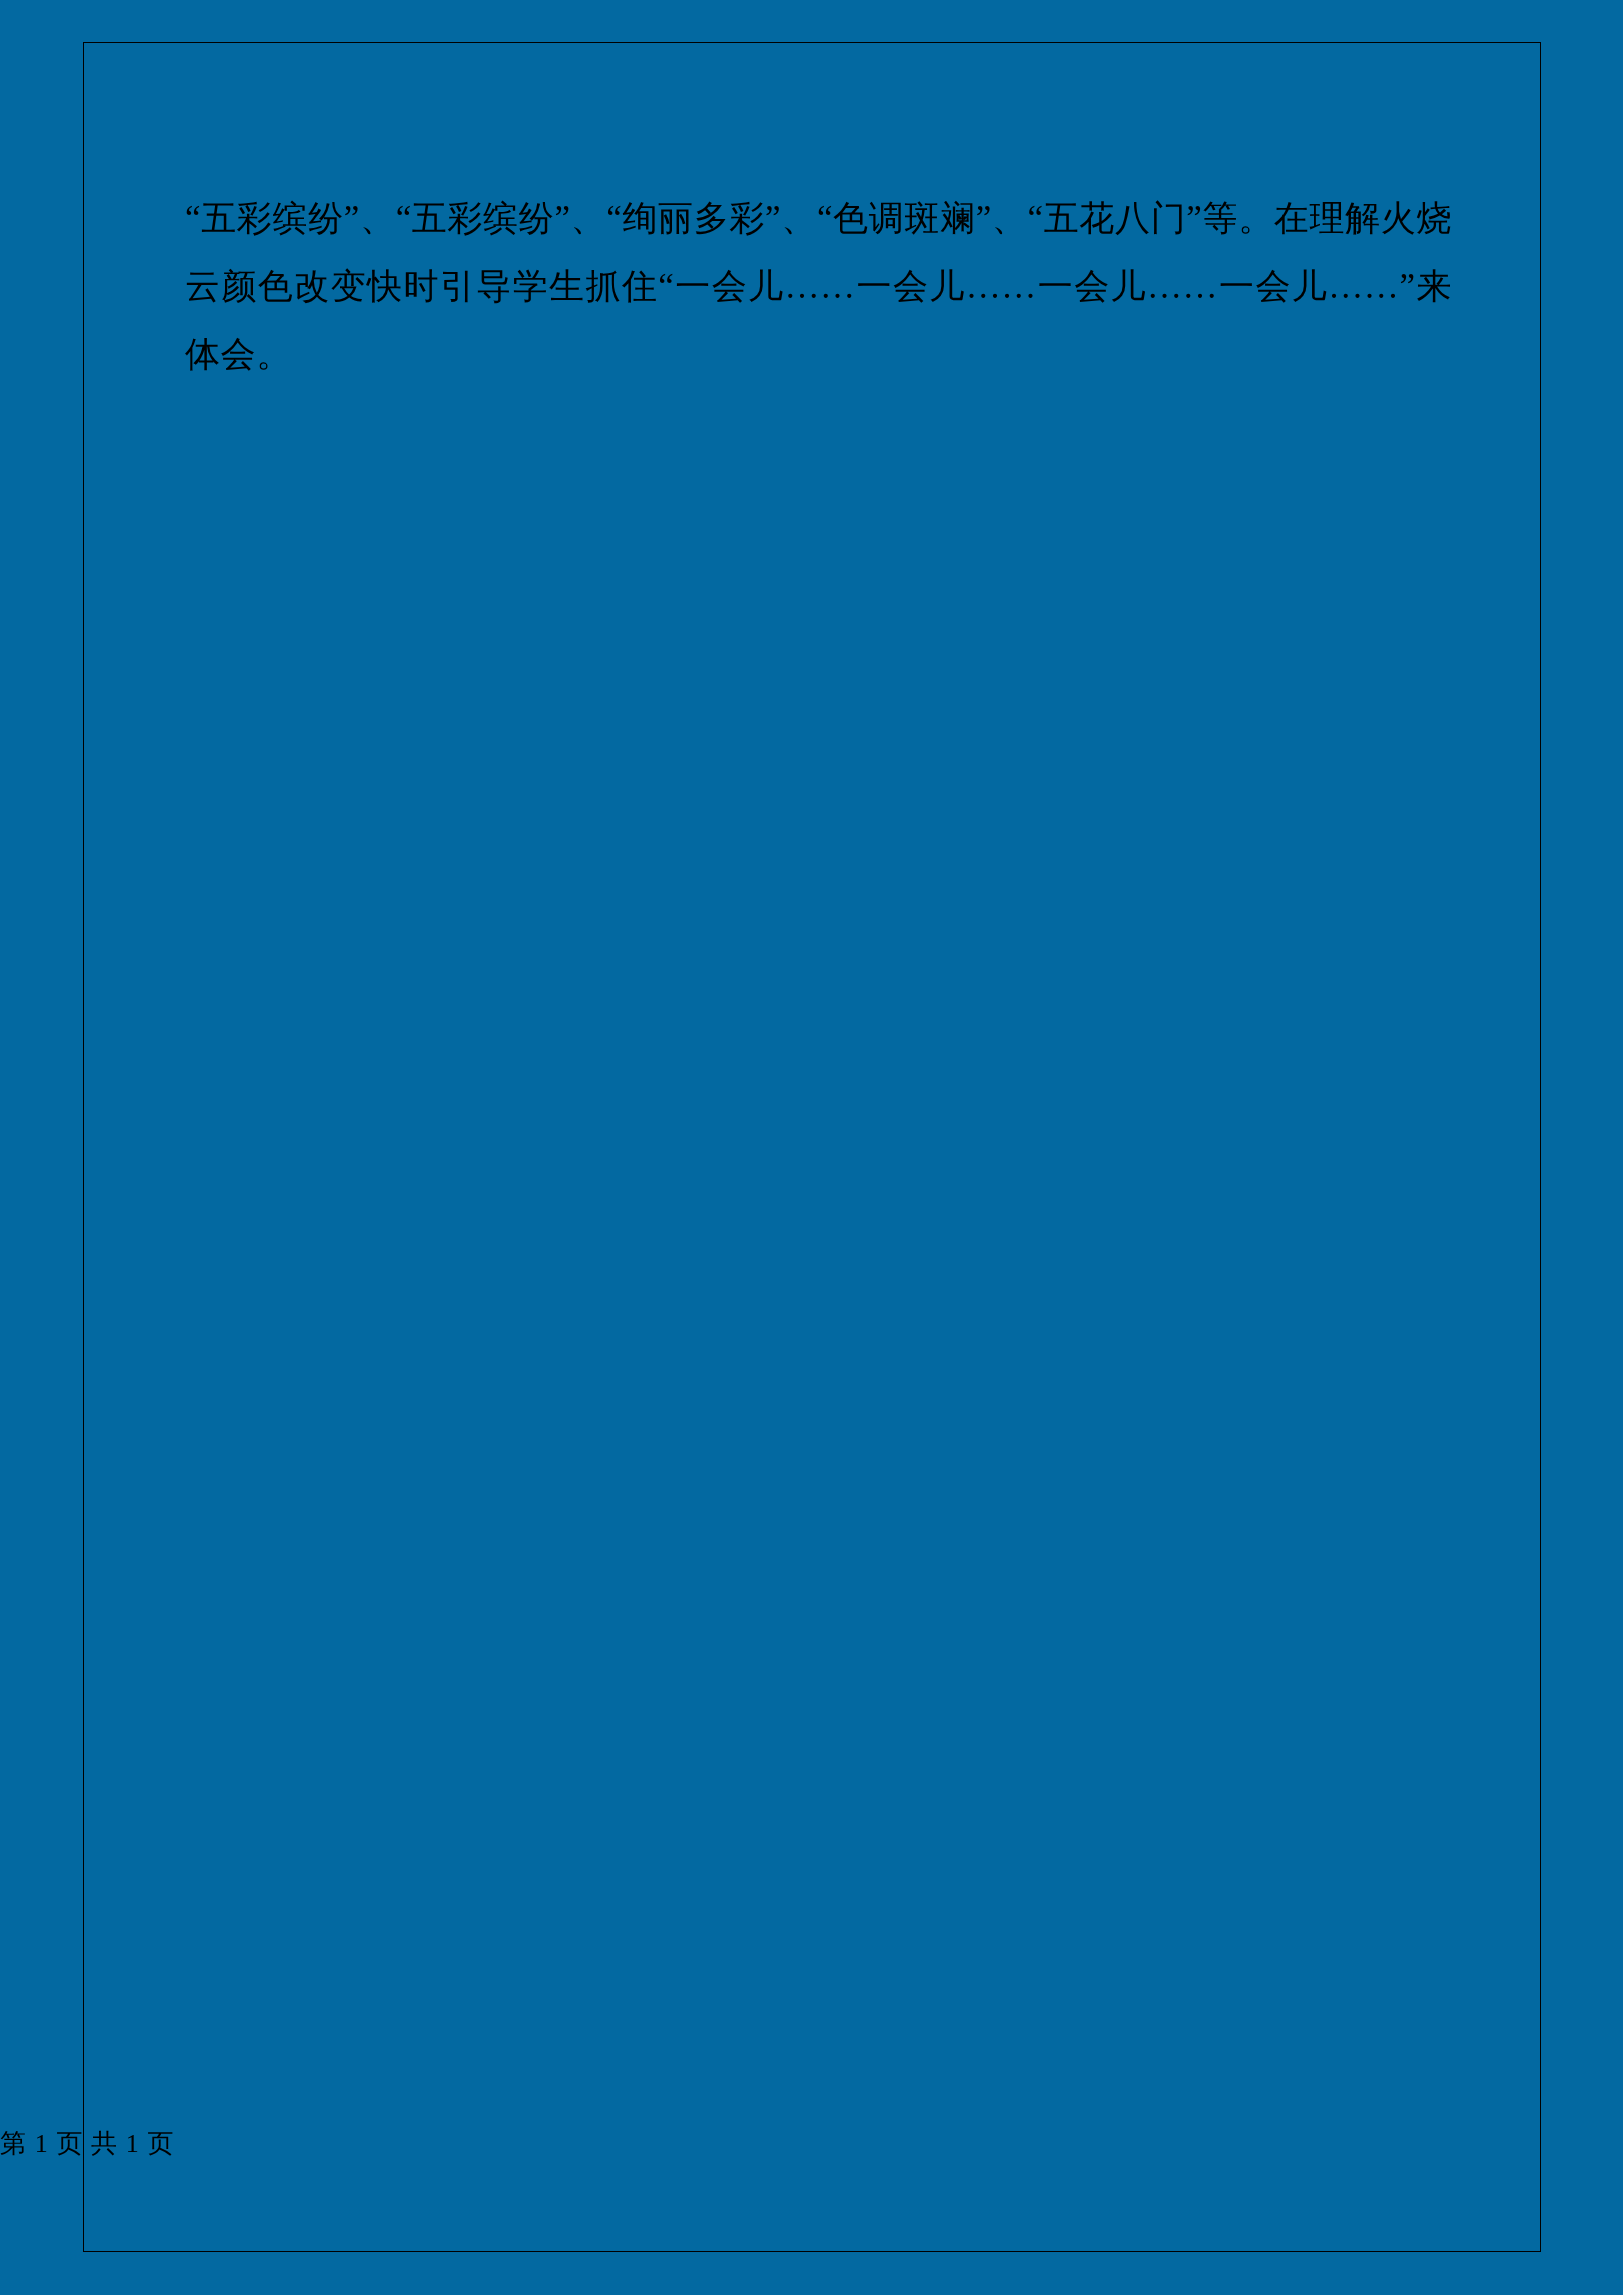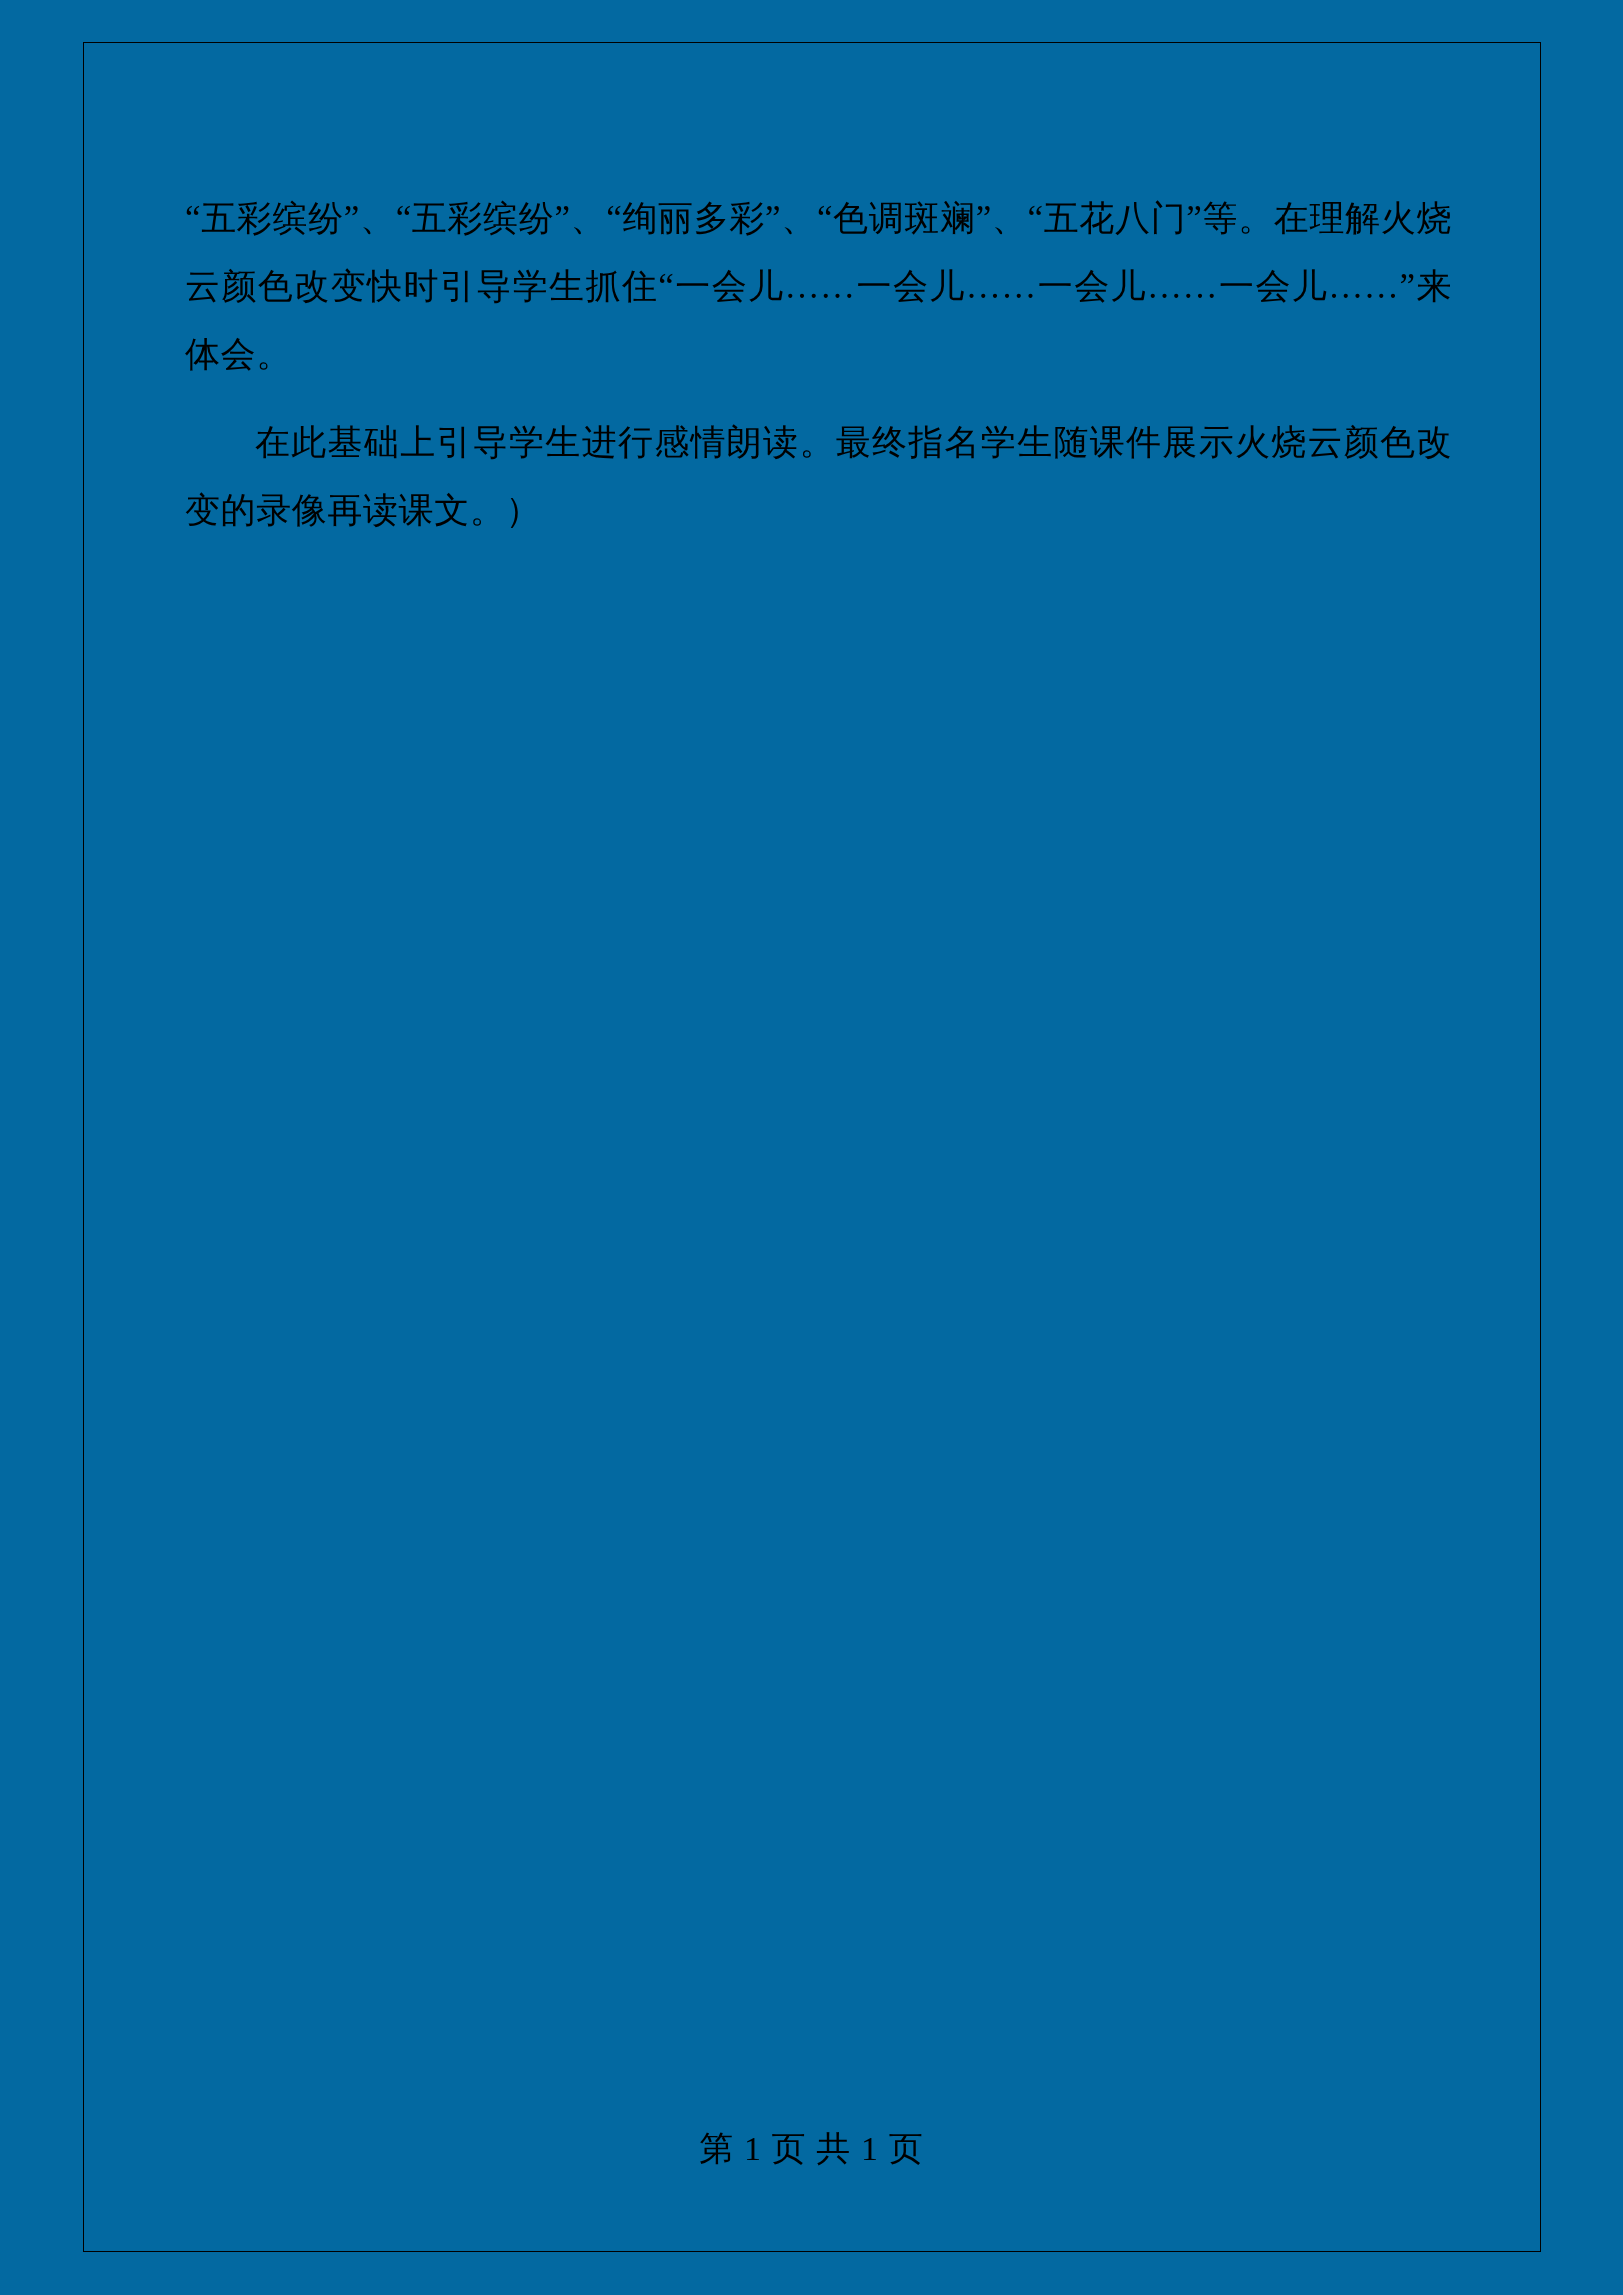--- a/index.html
+++ b/index.html
@@ -49,37 +49,36 @@
     text-indent: 70px;
   }
   .gap {
     height: 20px;
   }
   .footer {
     position: absolute;
     left: 0;
     right: 0;
     top: 2126px;
-    text-align: center;
-    font-size: 34px;
+    text-align: left;
+    font-size: 26px;
     color: #000000;
     font-family: "Liberation Serif", "DejaVu Serif", serif;
     letter-spacing: 1.1px;
   }
 </style>
 </head>
 <body>
 
 <div class="page">
   <div class="page-border"></div>
 
   <div class="content">
     <p class="para">“五彩缤纷”、“五彩缤纷”、“绚丽多彩”、“色调斑斓”、“五花八门”等。在理解火烧云颜色改变快时引导学生抓住“一会儿……一会儿……一会儿……一会儿……”来体会。</p>
     <div class="gap"></div>
-    <p class="para indent">在此基础上引导学生进行感情朗读。最终指名学生随课件展示火烧云颜色改变的录像再读课文。）</p>
     <div class="gap"></div>
     <div class="gap"></div>
     <div class="gap"></div>
     <div class="gap"></div>
   </div>
 
   <div class="footer">第 1 页  共 1 页</div>
 </div>
 
 

